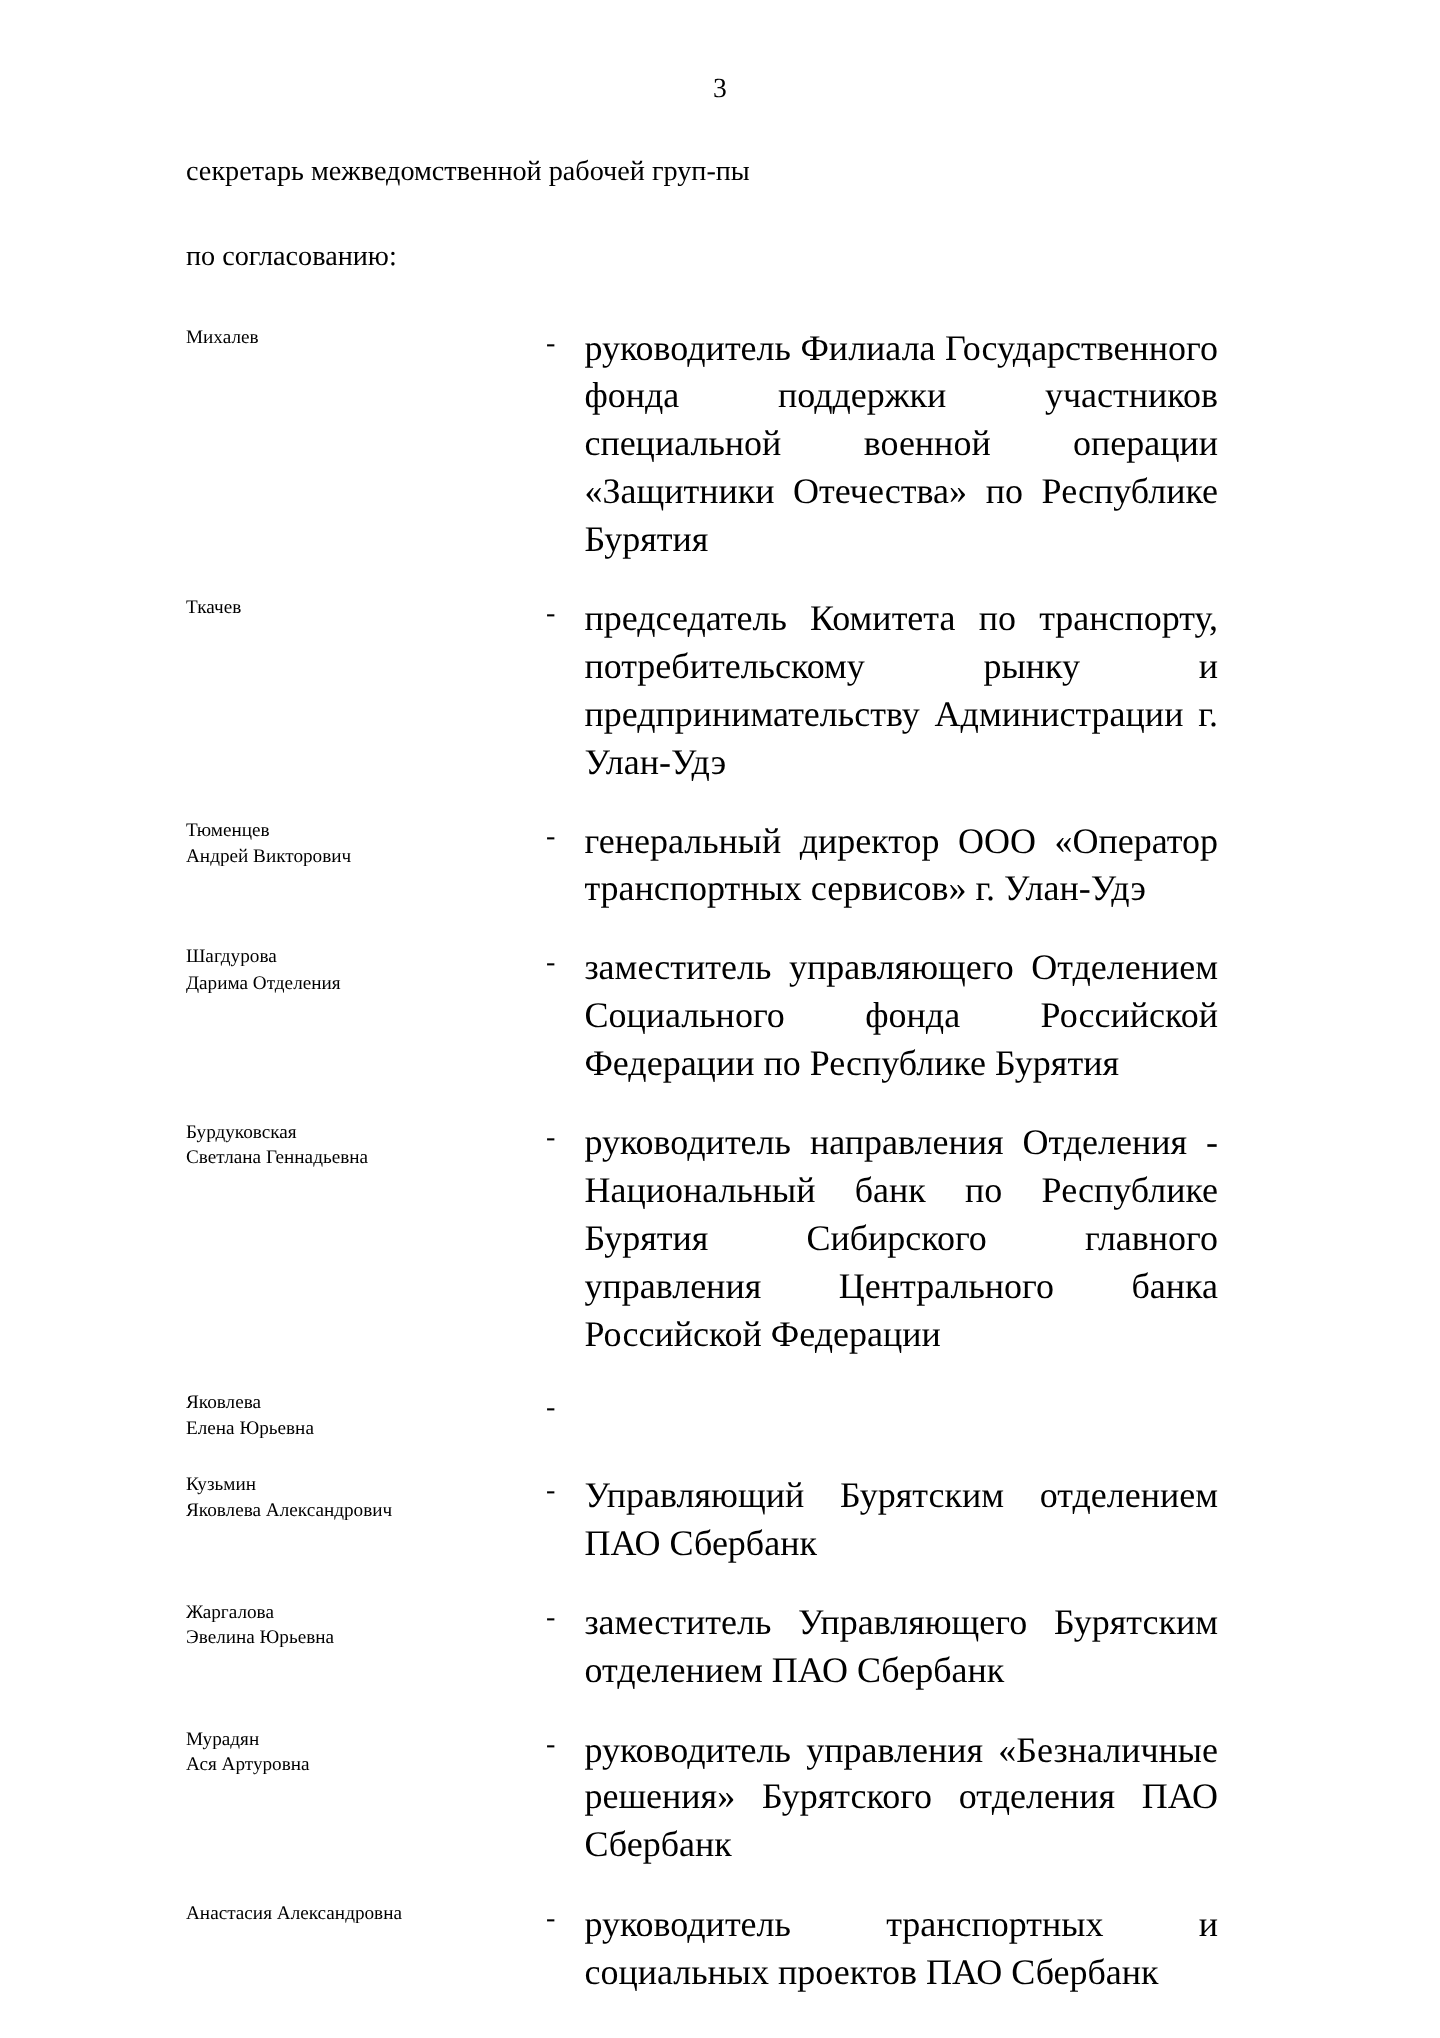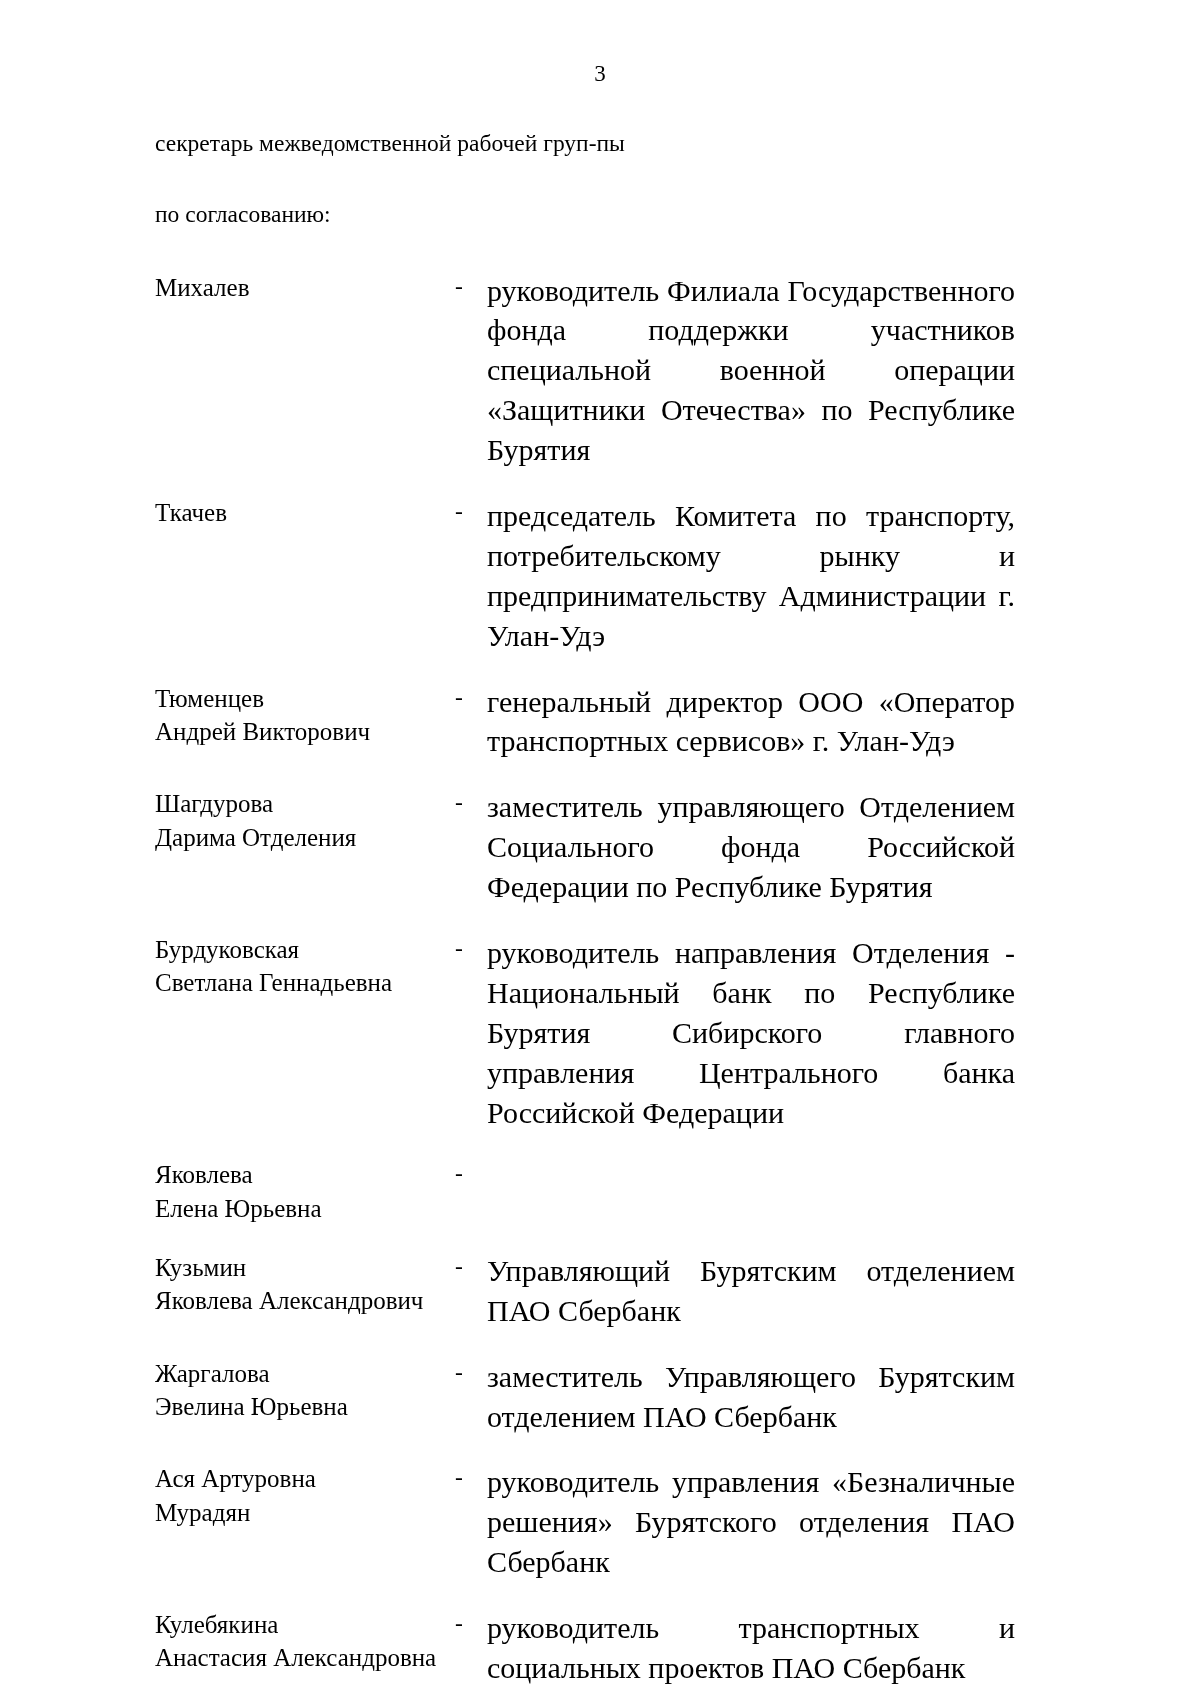--- a/index.html
+++ b/index.html
@@ -33,21 +33,21 @@
   }
   
   .row {
     display: flex;
     align-items: flex-start;
     margin-bottom: 26px;
   }
   .col-name {
     width: 300px;
     flex: 0 0 300px;
-    font-size: 25px;
+    font-size: 16px;
     line-height: 1.33;
     text-align: left;
   }
   .col-dash {
     width: 32px;
     flex: 0 0 32px;
     font-size: 23.5px;
     line-height: 1.33;
     text-align: left;
   }
@@ -150,30 +150,29 @@
       <div class="col-name">
         <span class="name-line">Жаргалова</span>
         <span class="name-line">Эвелина Юрьевна</span>
       </div>
       <div class="col-dash">-</div>
       <div class="col-desc">заместитель Управляющего Бурятским отделением ПАО Сбербанк</div>
     </div>
 
     <div class="row">
       <div class="col-name">
+        <span class="name-line">Мурадян</span>
         <span class="name-line">Ася Артуровна</span>
-        <span class="name-line">Мурадян</span>
       </div>
       <div class="col-dash">-</div>
       <div class="col-desc">руководитель управления «Безналичные решения» Бурятского отделения ПАО Сбербанк</div>
     </div>
 
     <div class="row">
       <div class="col-name">
-        <span class="name-line">Кулебякина</span>
         <span class="name-line">Анастасия Александровна</span>
       </div>
       <div class="col-dash">-</div>
       <div class="col-desc">руководитель транспортных и социальных проектов ПАО Сбербанк</div>
     </div>
 
   </div>
 </div>
 
 </body></html>

